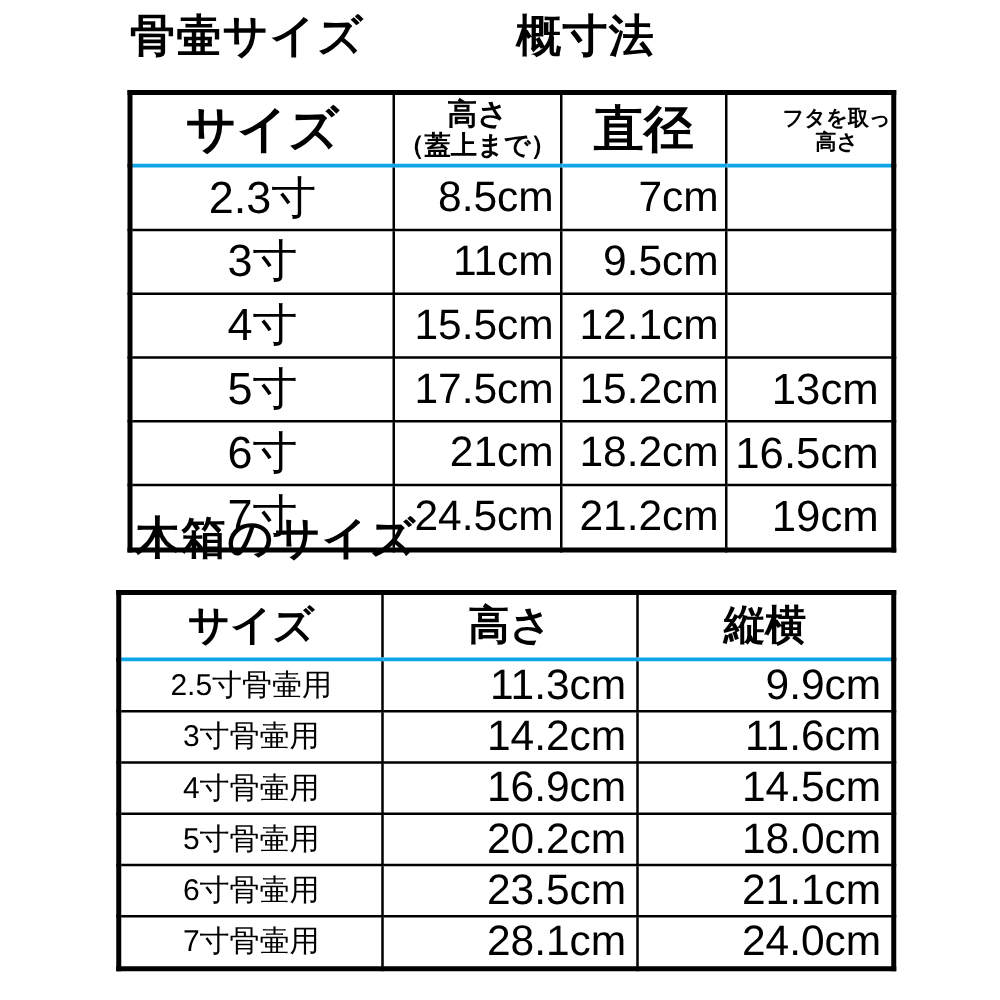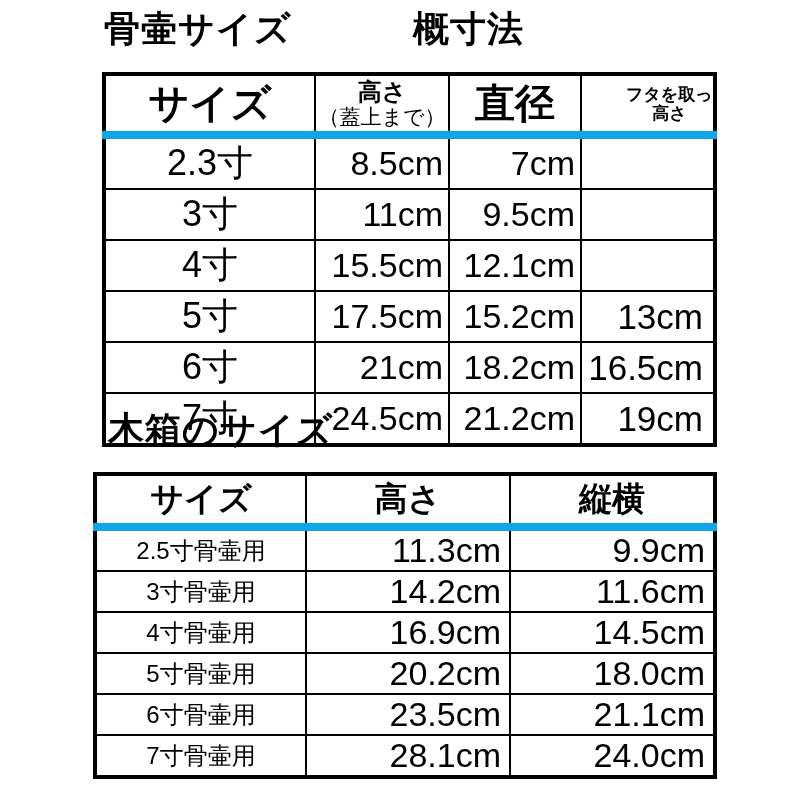--- a/index.html
+++ b/index.html
@@ -39,30 +39,30 @@
     border: 4px solid #000000;
   }
   th, td {
     border: 2px solid #000000;
     padding: 0;
     overflow: hidden;
     white-space: nowrap;
     font-weight: normal;
     vertical-align: middle;
   }
-  thead th { border-bottom: 8px solid #0ea5e9; }
+  thead th { border-bottom: 3px solid #0ea5e9; }
 
   
   #urn-table { left: 102px; top: 72px; width: 611px; }
   #urn-table thead tr { height: 55px; }
   #urn-table tbody tr { height: 39px; }
   #urn-table th { font-weight: bold; text-align: center; }
   .h-big { font-size: 40px; }
   .h-height .l1 { font-size: 24px; line-height: 26px; font-weight: bold; text-align: center; }
-  .h-height .l2 { font-size: 21px; line-height: 23px; font-weight: normal; text-align: center; }
+  .h-height .l2 { font-size: 21px; line-height: 23px; font-weight: bold; text-align: center; }
   .h-lid .l1, .h-lid .l2 { font-size: 17px; line-height: 19px; font-weight: bold; text-align: center; margin-left: 44px; }
   .t1-size { text-align: center; font-size: 36px; }
   .t1-num  { text-align: right; font-size: 34px; padding-right: 5px; border-radius: 14px; }
   .t1-lid  { text-align: right; font-size: 35px; padding-right: 10px; }
 
   
   #box-table { left: 93px; top: 472px; width: 620px; }
   #box-table thead tr { height: 53px; }
   #box-table tbody tr { height: 40px; }
   #box-table th { font-weight: bold; text-align: center; font-size: 33px; }

